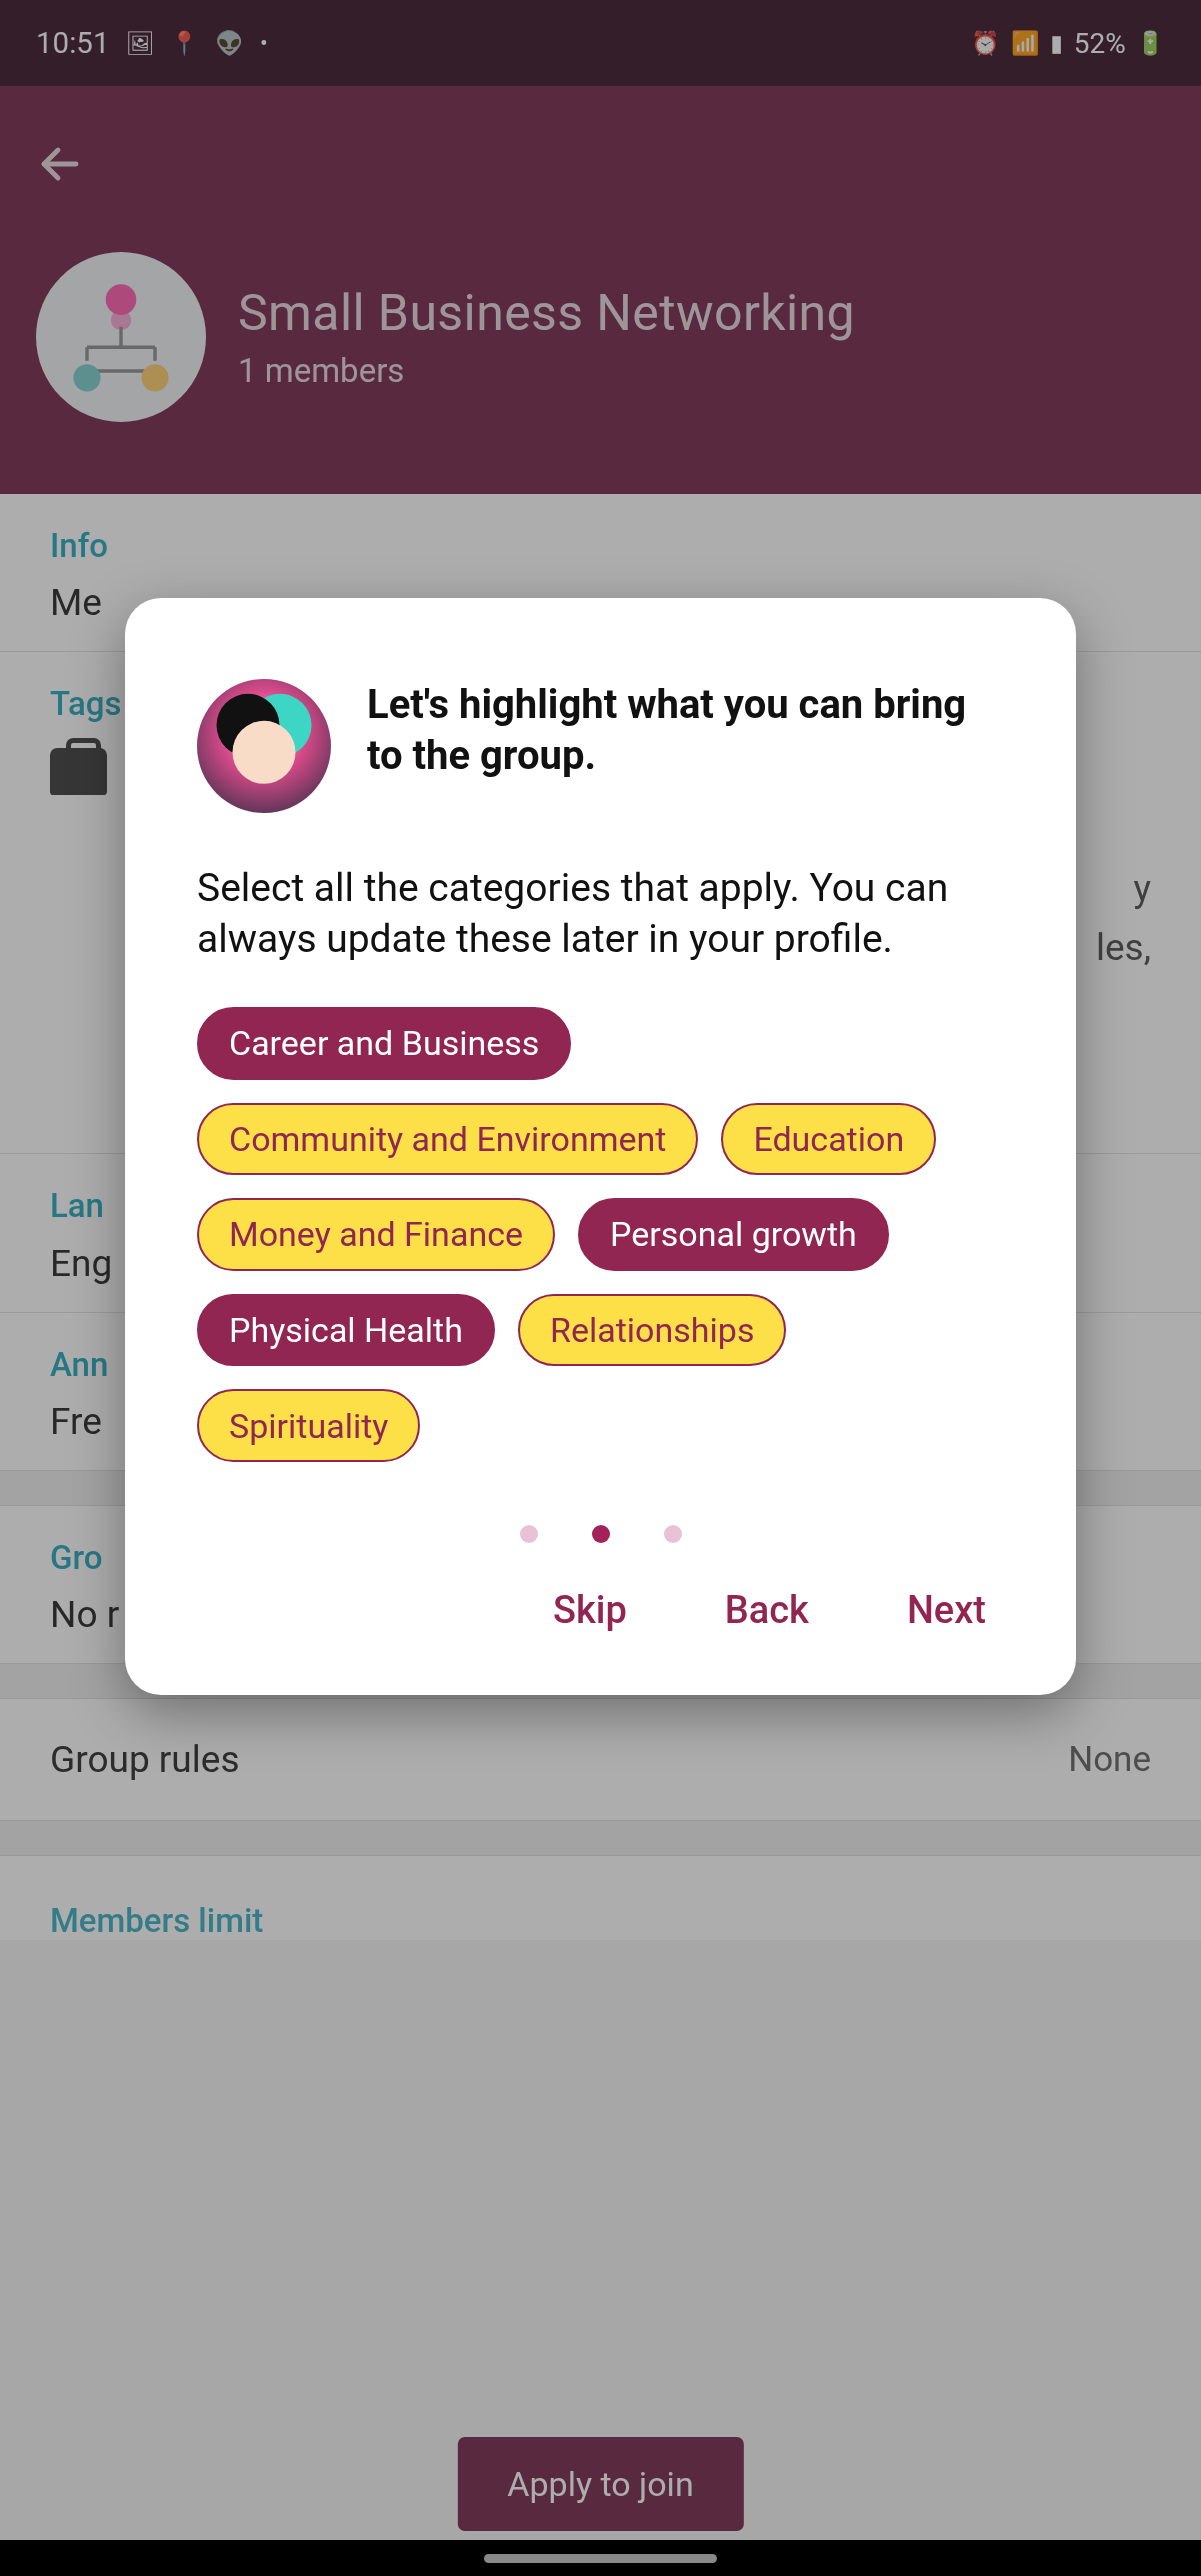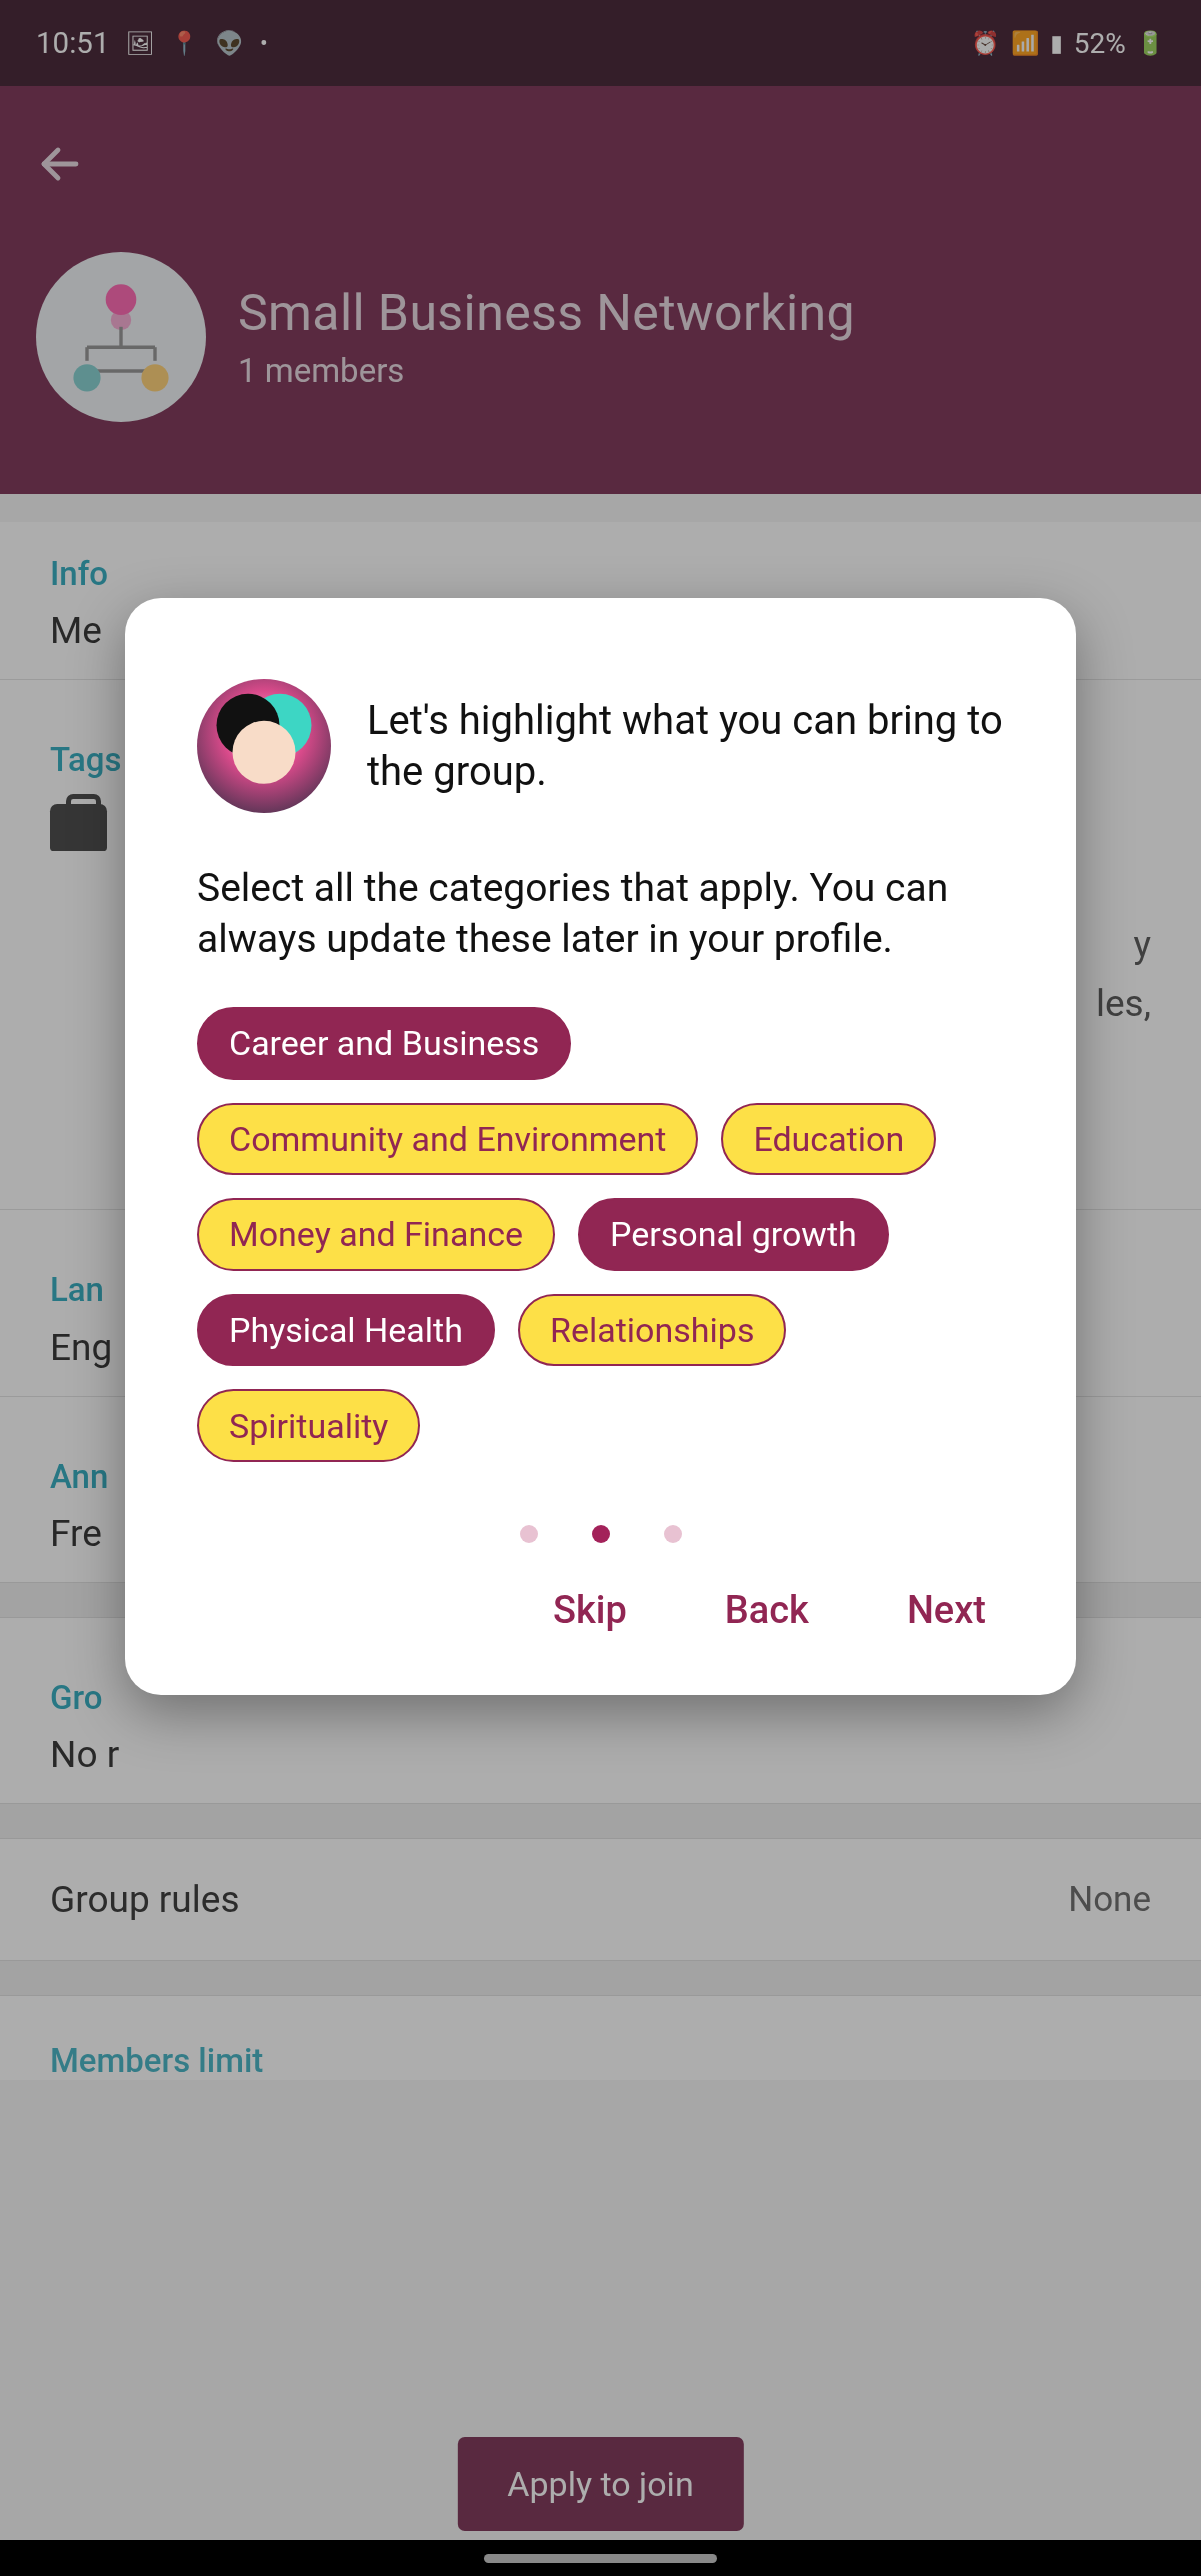--- a/index.html
+++ b/index.html
@@ -19,21 +19,21 @@
 .header { background: #6f1d44; padding: 54px 36px 72px 36px; }
 .back-btn { color: #ddd; font-size: 43px; margin-bottom: 54px; }
 .header-body { display: flex; align-items: center; gap: 32px; }
 .group-avatar { width: 170px; height: 170px; border-radius: 50%; background: #eef1f5; position: relative; }
 .group-avatar svg { width: 100%; height: 100%; }
 .group-title { color: #e6d6df; font-size: 50px; font-weight: 400; letter-spacing: 0.4px; }
 .group-members { color: #e6d6df; font-size: 33px; margin-top: 9px; }
 
 
 .content { background: #fff; }
-.section-label { color: #1aa3b8; font-size: 33px; font-weight: 500; padding: 32px 50px 7.2px 50px; margin-top: 28px; }
+.section-label { color: #1aa3b8; font-size: 33px; font-weight: 500; padding: 32px 50px 7.2px 50px; }
 .section-value { color: #1a1a1a; font-size: 37px; padding: 9px 50px 27px 50px; }
 .divider { border-bottom: 0.9px solid #e0e0e0; }
 .tags-area { padding: 18px 50px 45px 50px; }
 .tag-icon { width: 57px; height: 47px; background: #333; border-radius: 7.2px 7.2px 3.6px 3.6px; position: relative; }
 .tag-icon::before { content:""; position:absolute; top:-10.7px; left:16px; width:25px; height:14.3px; border: 5.4px solid #333; border-bottom:none; border-radius: 7.2px 7.2px 0 0; }
 
 .rules-separator { height: 36px; background: #eee; border-top: 0.9px solid #ddd; border-bottom: 0.9px solid #ddd; }
 
 .rules-row { display:flex; justify-content: space-between; align-items:center; padding: 39px 50px; background:#fff; }
 .rules-row .label { font-size: 37px; color:#222; }
@@ -46,21 +46,21 @@
 
 
 .sys-bar { position:absolute; bottom:0; left:0; right:0; height: 36px; background:#000; display:flex; align-items:center; justify-content:center; }
 .sys-pill { width: 233px; height: 9px; background:#888; border-radius: 5.4px; }
 
 
 .overlay { position:absolute; inset:0; background: rgba(60,60,60,0.42); }
 
 
 .dialog { position:absolute; top: 598px; left: 125px; right: 125px; background: #fff; border-radius: 36px; padding: 81px 72px 63px 72px; box-shadow: 0 18px 54px rgba(0,0,0,.35); }
-.dialog-head { display:flex; gap: 36px; align-items: center; margin-bottom: 50px; }
+.dialog-head { display:flex; gap: 36px; align-items: flex-start; margin-bottom: 50px; font-weight: bold; }
 .dialog-avatar { width: 134px; height: 134px; border-radius: 50%; flex-shrink: 0; background: radial-gradient(circle at 50% 40%, #ffb6d5 0%, #d84a8a 40%, #1a2a3a 100%); position: relative; overflow: hidden; }
 .dialog-avatar::after { content:""; position:absolute; top:50%; left:50%; width:63px; height:63px; background: #f8dcc8; border-radius:50%; transform:translate(-50%,-40%); box-shadow: -16px -27px 0 0 #111, 16px -27px 0 0 #3dd6c4; }
 .dialog-title { font-size: 40px; color:#111; flex:1; line-height:1.28; }
 .dialog-sub { font-size: 39px; color:#111; line-height:1.32; margin-bottom: 41px; }
 
 .chips { display:flex; flex-wrap: wrap; gap: 23px; text-align: center; }
 .chip { font-size: 34px; padding: 14.3px 30px; border-radius: 89px; border: 2.7px solid #912653; color:#912653; background:#fde047; white-space: nowrap; }
 .chip.selected { background:#912653; color:#fff; }
 
 .dots { display:flex; justify-content:center; gap: 54px; margin: 63px 0 36px 0; }

